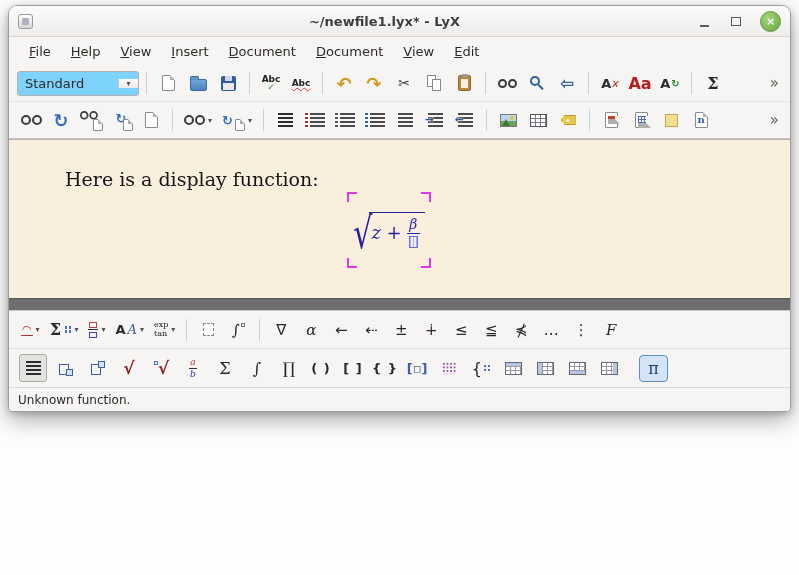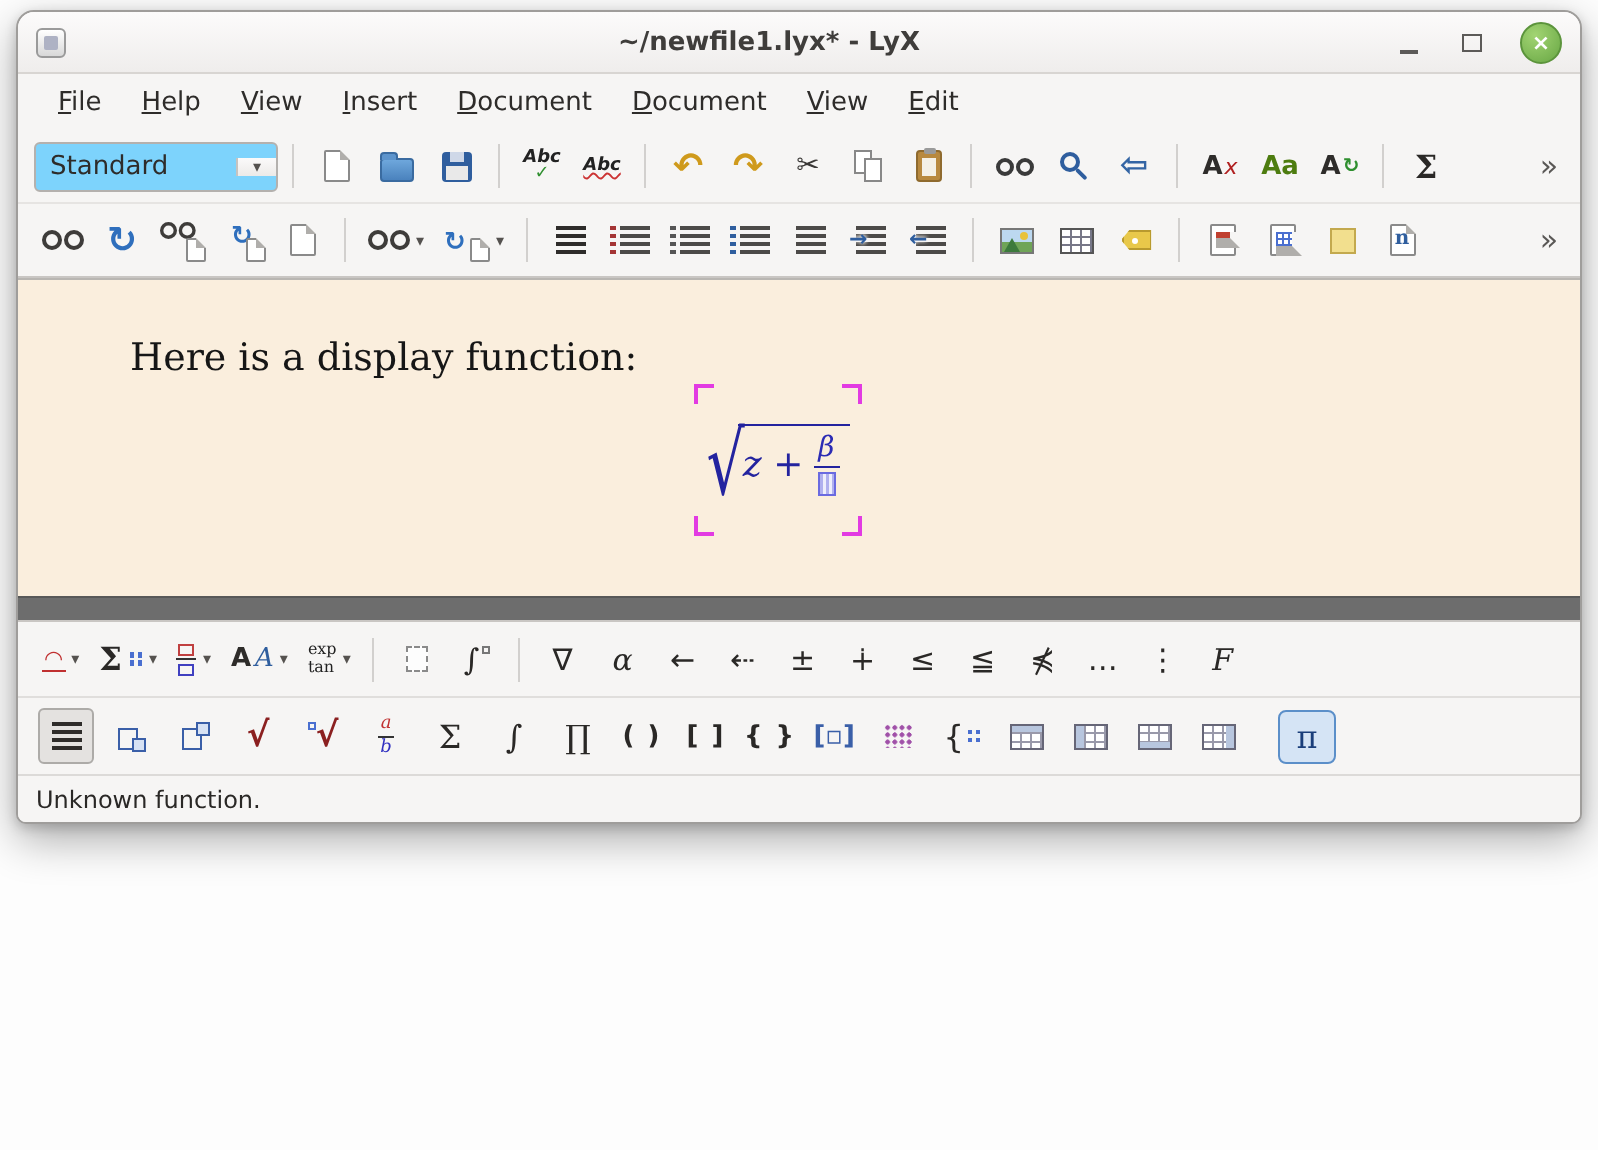--- a/index.html
+++ b/index.html
@@ -63,27 +63,27 @@
 .ic-copy i:last-child{left:6px;top:4px;}
 .ic-clip{width:13px;height:16px;background:#b8893f;border:1px solid #8f6a2e;border-radius:2px;position:relative;display:inline-block;}
 .ic-clip::before{content:"";position:absolute;left:2px;top:3px;right:2px;bottom:2px;background:#f4f0e6;}
 .ic-clip::after{content:"";position:absolute;left:3px;top:-2px;width:6px;height:3px;background:#9a9a9a;border-radius:1px;}
 .ic-binoc{display:inline-flex;}
 .ic-binoc i{width:9px;height:9px;border-radius:50%;border:2.6px solid #3a3a3a;}
 .ic-binoc i+i{margin-left:1px;}
 .ic-mag{width:10px;height:10px;border:2px solid #2f5e9e;border-radius:50%;position:relative;display:inline-block;margin:-4px 4px 0 0;}
 .ic-mag::after{content:"";position:absolute;width:7px;height:2.4px;background:#2f5e9e;transform:rotate(45deg);right:-6px;bottom:-4px;border-radius:1px;}
 
-.ic-spell{display:inline-flex;flex-direction:column;align-items:center;line-height:1;font-style:italic;}
+.ic-spell{display:inline-flex;flex-direction:column;align-items:center;line-height:1;}
 .ic-spell .abc{font-size:9px;font-weight:bold;color:#222;}
 .ic-spell .chk{color:#2f8f2f;font-size:9px;font-weight:bold;margin-top:-1px;}
 .ic-spell.wavy .abc{text-decoration:underline wavy #c33 1px;}
 .emph-a{font-size:13px;font-weight:bold;color:#2e2c2a;}
 .emph-b{font-size:11px;font-style:italic;color:#b02020;margin-left:1px;}
-.noun{font-size:13px;font-weight:bold;color:#4d7c0f;}
+.noun{font-size:16px;font-weight:bold;color:#b91c1c;}
 .apply-mark{font-size:10px;color:#2f8f2f;font-weight:bold;margin-left:1px;}
 .sigma{font-family:"DejaVu Serif",serif;font-size:16px;font-weight:bold;color:#2a2826;}
 
 .ic-glasses{display:inline-flex;}
 .ic-glasses i{width:10px;height:10px;border:2.4px solid #3e3c3a;border-radius:50%;}
 .ic-glasses i+i{margin-left:1px;}
 .stack{position:relative;width:23px;height:21px;display:inline-block;}
 .stack .ic-glasses{position:absolute;left:0;top:1px;transform:scale(.85);transform-origin:top left;}
 .stack .ic-page{position:absolute;right:0;bottom:0;width:10px;height:12px;}
 .refresh{color:#2f6fbd;font-size:18px;font-weight:bold;}

